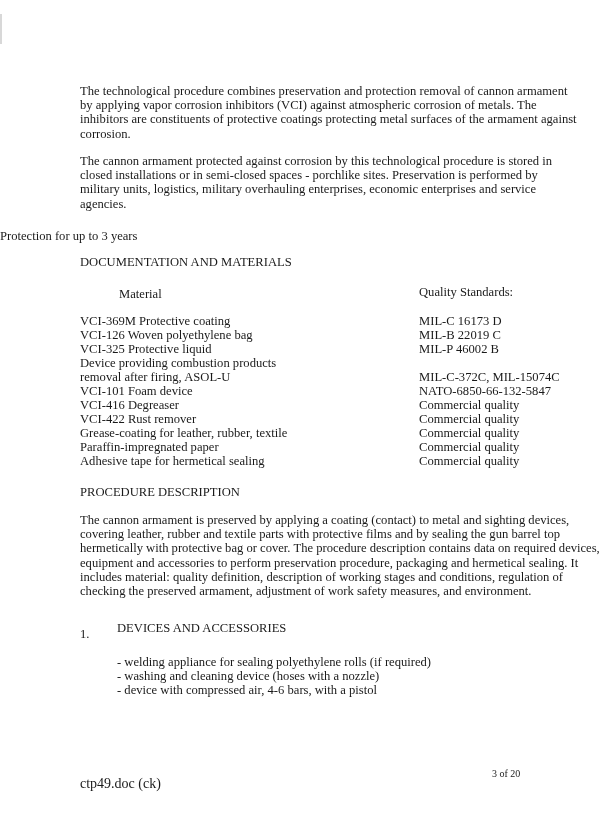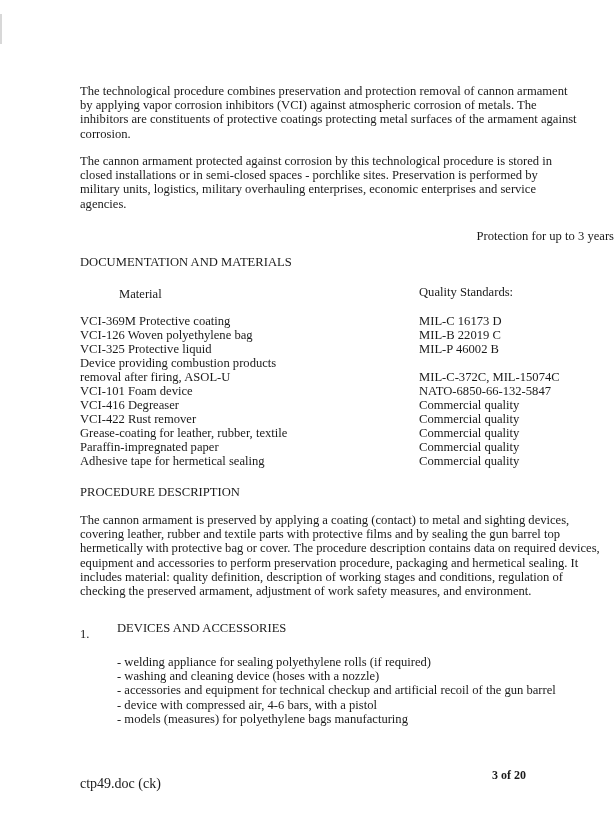--- a/index.html
+++ b/index.html
@@ -3,31 +3,31 @@
 <meta charset="utf-8">
 <style>
   html, body { margin: 0; padding: 0; }
   body {
     width: 614px; height: 830px; background: #ffffff; position: relative; overflow: hidden;
     font-family: "Liberation Serif", serif; color: #1a1a1a; font-size: 12.6px;
   }
   .page { position: absolute; left: 0; top: 0; width: 614px; height: 778px; }
   .scan-edge { position: absolute; left: 0; top: 14px; width: 2px; height: 30px; background: #d8d8d8; }
   .p { position: absolute; left: 80px; width: 500px; line-height: 14.2px; }
-  .center { position: absolute; left: 0; width: 614px; text-align: right; }
+  .center { position: absolute; left: 0; width: 614px; text-align: left; }
   .heading { position: absolute; left: 80px; }
   .col-left { position: absolute; left: 80px; line-height: 14px; }
   .col-right { position: absolute; left: 419px; line-height: 14px; }
   .row { height: 14px; white-space: nowrap; }
   .list { position: absolute; left: 117px; line-height: 14.2px; }
   .list .row { height: 14.2px; }
   .num { position: absolute; left: 80px; }
   .sec-title { position: absolute; left: 117px; }
   .footer-left { position: absolute; left: 80px; top: 776px; font-size: 14px; }
-  .footer-right { position: absolute; left: 492px; top: 768px; font-size: 12px; font-weight: bold; }
+  .footer-right { position: absolute; left: 492px; top: 768px; font-size: 10px; }
 </style>
 </head>
 <body>
 
 <div class="page">
   <div class="scan-edge"></div>
 
   <div class="p" style="top:84px;">The technological procedure combines preservation and protection removal of cannon armament by applying vapor corrosion inhibitors (VCI) against atmospheric corrosion of metals. The inhibitors are constituents of protective coatings protecting metal surfaces of the armament against corrosion.</div>
   <div class="p" style="top:154px;">The cannon armament protected against corrosion by this technological procedure is stored in closed installations or in semi-closed spaces - porchlike sites. Preservation is performed by military units, logistics, military overhauling enterprises, economic enterprises and service agencies.</div>
 
@@ -69,20 +69,18 @@
   <div class="heading" style="top:485px;">PROCEDURE DESCRIPTION</div>
 
   <div class="p" style="top:513px; width:520px;">The cannon armament is preserved by applying a coating (contact) to metal and sighting devices, covering leather, rubber and textile parts with protective films and by sealing the gun barrel top hermetically with protective bag or cover. The procedure description contains data on required devices, equipment and accessories to perform preservation procedure, packaging and hermetical sealing. It includes material: quality definition, description of working stages and conditions, regulation of checking the preserved armament, adjustment of work safety measures, and environment.</div>
 
   <div class="num" style="top:627px;">1.</div>
   <div class="sec-title" style="top:621px;">DEVICES AND ACCESSORIES</div>
 
   <div class="list" style="top:655px;">
     <div class="row">- welding appliance for sealing polyethylene rolls (if required)</div>
     <div class="row">- washing and cleaning device (hoses with a nozzle)</div>
-    <div class="row">- accessories and equipment for technical checkup and artificial recoil of the gun barrel</div>
     <div class="row">- device with compressed air, 4-6 bars, with a pistol</div>
-    <div class="row">- models (measures) for polyethylene bags manufacturing</div>
   </div>
 
   <div class="footer-left">ctp49.doc (ck)</div>
   <div class="footer-right">3 of 20</div>
 </div>
 
 </body></html>

